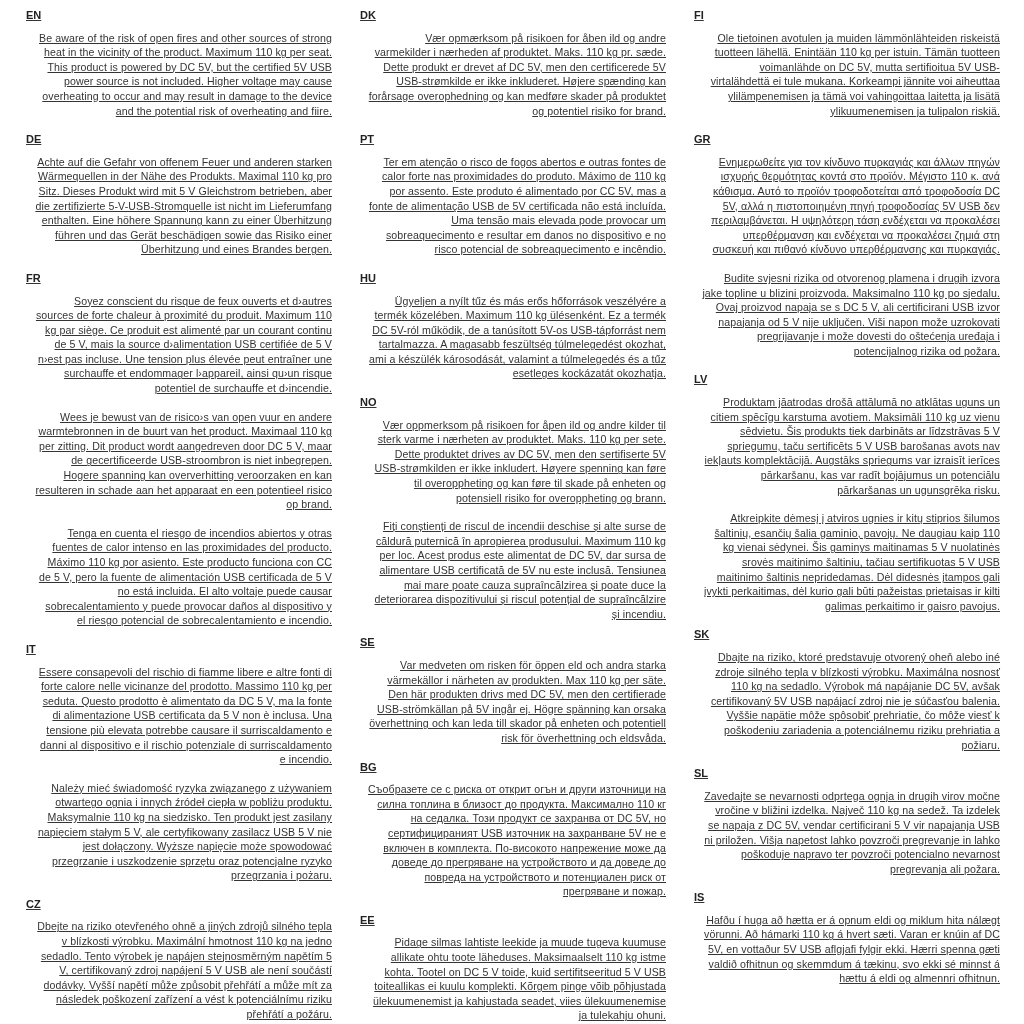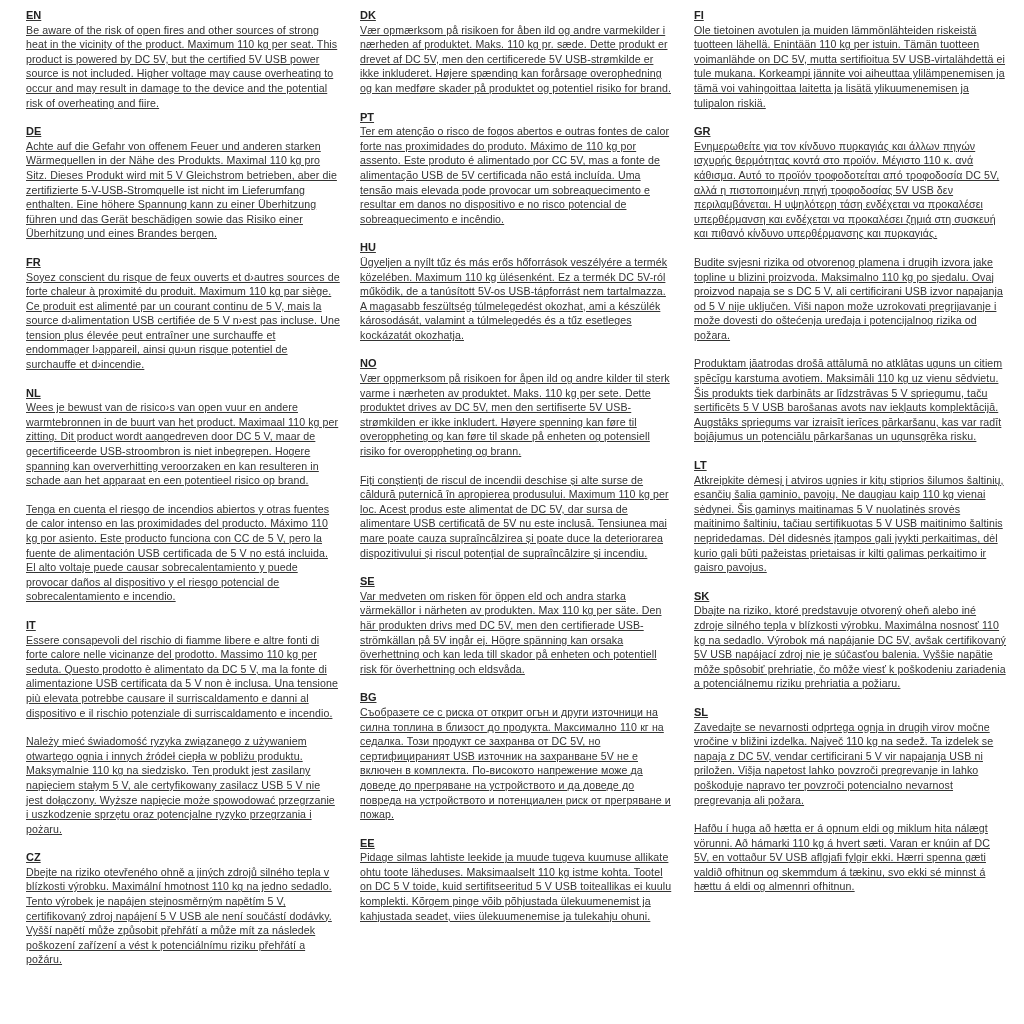--- a/index.html
+++ b/index.html
@@ -34,23 +34,23 @@
     font-size: 11px;
     line-height: 14.6px;
     font-weight: bold;
     color: #222222;
     margin: 0;
     padding: 0;
   }
   .lang-text {
     font-size: 10.6px;
     line-height: 14.6px;
-    margin: 0;
+    margin: 8px;
     padding: 0;
-    text-align: left;
+    text-align: right;
     letter-spacing: 0.1px;
   }
 </style>
 </head>
 <body>
 
 <div class="page">
   <div class="column">
   <section class="section">
     <h2 class="lang-code">EN</h2>
@@ -61,21 +61,20 @@
     <h2 class="lang-code">DE</h2>
     <p class="lang-text">Achte auf die Gefahr von offenem Feuer und anderen starken Wärmequellen in der Nähe des Produkts. Maximal 110 kg pro Sitz. Dieses Produkt wird mit 5 V Gleichstrom betrieben, aber die zertifizierte 5-V-USB-Stromquelle ist nicht im Lieferumfang enthalten. Eine höhere Spannung kann zu einer Überhitzung führen und das Gerät beschädigen sowie das Risiko einer Überhitzung und eines Brandes bergen.</p>
   </section>
 
   <section class="section">
     <h2 class="lang-code">FR</h2>
     <p class="lang-text">Soyez conscient du risque de feux ouverts et d›autres sources de forte chaleur à proximité du produit. Maximum 110 kg par siège. Ce produit est alimenté par un courant continu de 5 V, mais la source d›alimentation USB certifiée de 5 V n›est pas incluse. Une tension plus élevée peut entraîner une surchauffe et endommager l›appareil, ainsi qu›un risque potentiel de surchauffe et d›incendie.</p>
   </section>
 
   <section class="section">
-    <h2 class="lang-code">NL</h2>
     <p class="lang-text">Wees je bewust van de risico›s van open vuur en andere warmtebronnen in de buurt van het product. Maximaal 110 kg per zitting. Dit product wordt aangedreven door DC 5 V, maar de gecertificeerde USB-stroombron is niet inbegrepen. Hogere spanning kan oververhitting veroorzaken en kan resulteren in schade aan het apparaat en een potentieel risico op brand.</p>
   </section>
 
   <section class="section">
     <p class="lang-text">Tenga en cuenta el riesgo de incendios abiertos y otras fuentes de calor intenso en las proximidades del producto. Máximo 110 kg por asiento. Este producto funciona con CC de 5 V, pero la fuente de alimentación USB certificada de 5 V no está incluida. El alto voltaje puede causar sobrecalentamiento y puede provocar daños al dispositivo y el riesgo potencial de sobrecalentamiento e incendio.</p>
   </section>
 
   <section class="section">
     <h2 class="lang-code">IT</h2>
     <p class="lang-text">Essere consapevoli del rischio di fiamme libere e altre fonti di forte calore nelle vicinanze del prodotto. Massimo 110 kg per seduta. Questo prodotto è alimentato da DC 5 V, ma la fonte di alimentazione USB certificata da 5 V non è inclusa. Una tensione più elevata potrebbe causare il surriscaldamento e danni al dispositivo e il rischio potenziale di surriscaldamento e incendio.</p>
@@ -139,35 +138,36 @@
   <section class="section">
     <h2 class="lang-code">GR</h2>
     <p class="lang-text">Ενημερωθείτε για τον κίνδυνο πυρκαγιάς και άλλων πηγών ισχυρής θερμότητας κοντά στο προϊόν. Μέγιστο 110 κ. ανά κάθισμα. Αυτό το προϊόν τροφοδοτείται από τροφοδοσία DC 5V, αλλά η πιστοποιημένη πηγή τροφοδοσίας 5V USB δεν περιλαμβάνεται. Η υψηλότερη τάση ενδέχεται να προκαλέσει υπερθέρμανση και ενδέχεται να προκαλέσει ζημιά στη συσκευή και πιθανό κίνδυνο υπερθέρμανσης και πυρκαγιάς.</p>
   </section>
 
   <section class="section">
     <p class="lang-text">Budite svjesni rizika od otvorenog plamena i drugih izvora jake topline u blizini proizvoda. Maksimalno 110 kg po sjedalu. Ovaj proizvod napaja se s DC 5 V, ali certificirani USB izvor napajanja od 5 V nije uključen. Viši napon može uzrokovati pregrijavanje i može dovesti do oštećenja uređaja i potencijalnog rizika od požara.</p>
   </section>
 
   <section class="section">
+    <h2 class="lang-code">LV</h2>
     <p class="lang-text">Produktam jāatrodas drošā attālumā no atklātas uguns un citiem spēcīgu karstuma avotiem. Maksimāli 110 kg uz vienu sēdvietu. Šis produkts tiek darbināts ar līdzstrāvas 5 V spriegumu, taču sertificēts 5 V USB barošanas avots nav iekļauts komplektācijā. Augstāks spriegums var izraisīt ierīces pārkaršanu, kas var radīt bojājumus un potenciālu pārkaršanas un ugunsgrēka risku.</p>
   </section>
 
   <section class="section">
-    <h2 class="lang-code">LT</h2>
     <p class="lang-text">Atkreipkite dėmesį į atviros ugnies ir kitų stiprios šilumos šaltinių, esančių šalia gaminio, pavojų. Ne daugiau kaip 110 kg vienai sėdynei. Šis gaminys maitinamas 5 V nuolatinės srovės maitinimo šaltiniu, tačiau sertifikuotas 5 V USB maitinimo šaltinis nepridedamas. Dėl didesnės įtampos gali įvykti perkaitimas, dėl kurio gali būti pažeistas prietaisas ir kilti galimas perkaitimo ir gaisro pavojus.</p>
   </section>
 
   <section class="section">
     <h2 class="lang-code">SK</h2>
     <p class="lang-text">Dbajte na riziko, ktoré predstavuje otvorený oheň alebo iné zdroje silného tepla v blízkosti výrobku. Maximálna nosnosť 110 kg na sedadlo. Výrobok má napájanie DC 5V, avšak certifikovaný 5V USB napájací zdroj nie je súčasťou balenia. Vyššie napätie môže spôsobiť prehriatie, čo môže viesť k poškodeniu zariadenia a potenciálnemu riziku prehriatia a požiaru.</p>
   </section>
 
   <section class="section">
     <h2 class="lang-code">SL</h2>
     <p class="lang-text">Zavedajte se nevarnosti odprtega ognja in drugih virov močne vročine v bližini izdelka. Največ 110 kg na sedež. Ta izdelek se napaja z DC 5V, vendar certificirani 5 V vir napajanja USB ni priložen. Višja napetost lahko povzroči pregrevanje in lahko poškoduje napravo ter povzroči potencialno nevarnost pregrevanja ali požara.</p>
   </section>
 
   <section class="section">
+    <h2 class="lang-code">IS</h2>
     <p class="lang-text">Hafðu í huga að hætta er á opnum eldi og miklum hita nálægt vörunni. Að hámarki 110 kg á hvert sæti. Varan er knúin af DC 5V, en vottaður 5V USB aflgjafi fylgir ekki. Hærri spenna gæti valdið ofhitnun og skemmdum á tækinu, svo ekki sé minnst á hættu á eldi og almennri ofhitnun.</p>
   </section>
 </div>
 </div>
 
 </body></html>

